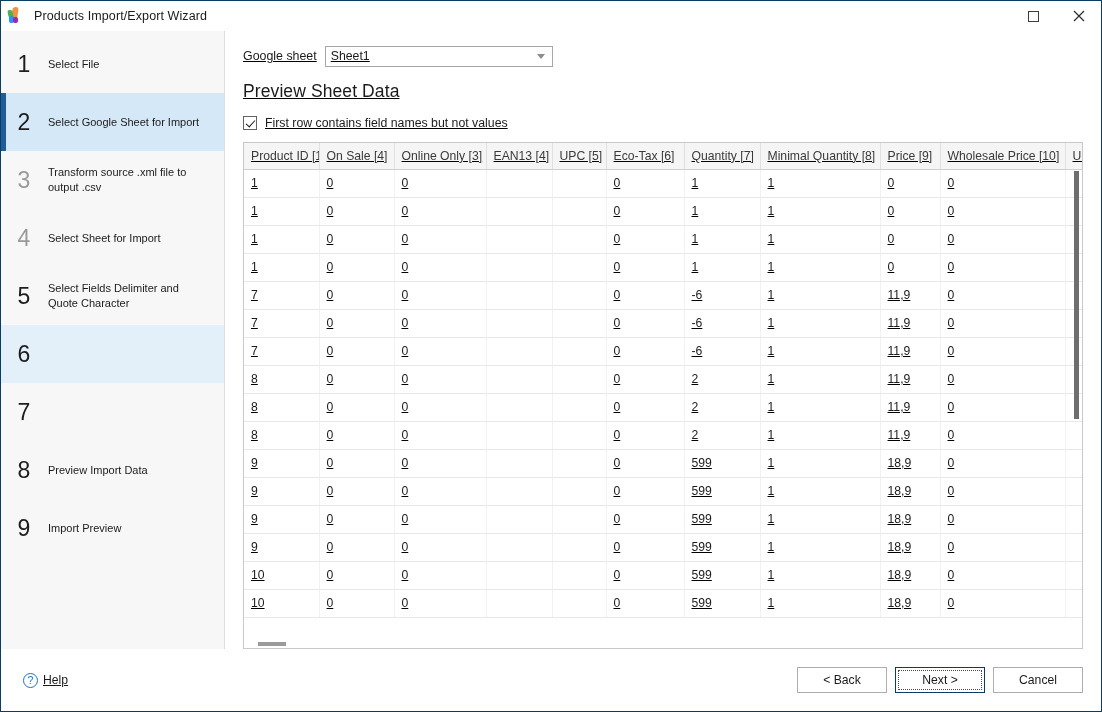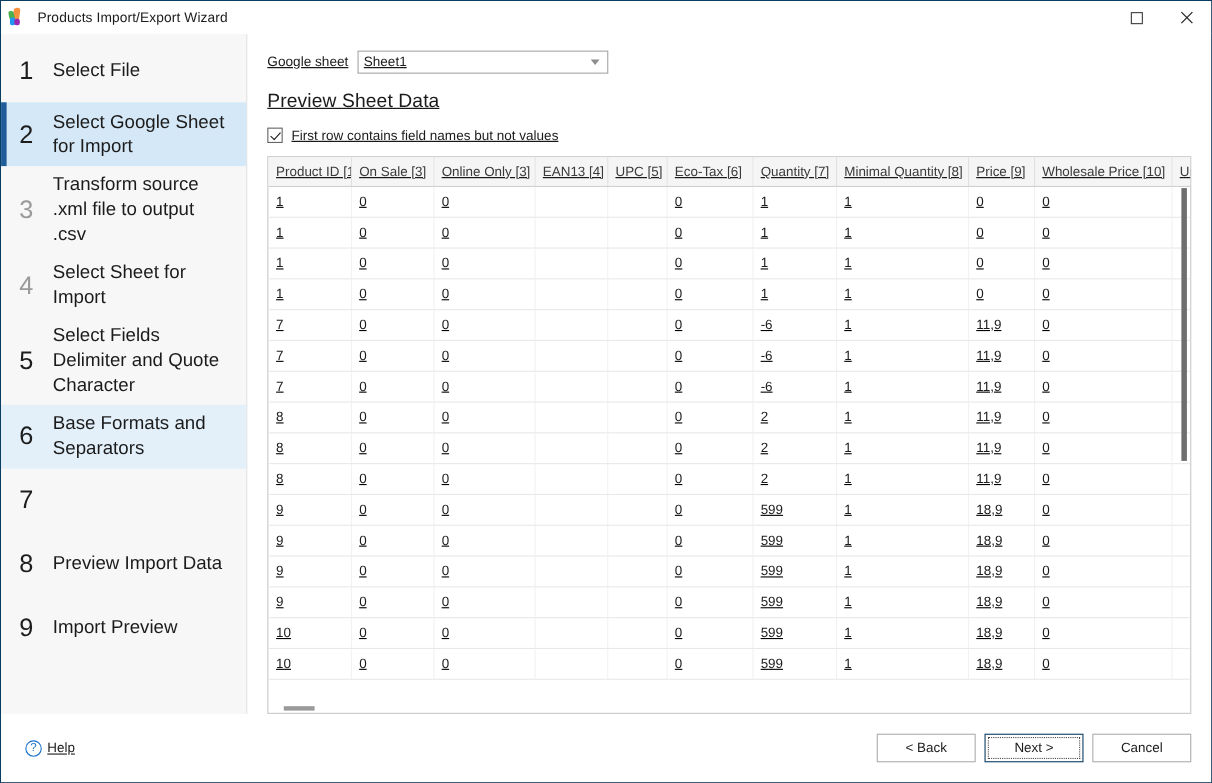--- a/index.html
+++ b/index.html
@@ -89,21 +89,21 @@
     width: 36px;
     flex: 0 0 36px;
     text-align: center;
     font-size: 23px;
     font-weight: 400;
     color: #1d1d1d;
     line-height: 1;
   }
   .step.dim .step-num { color: #9a9a9a; }
   .step-label {
-    font-size: 17px;
+    font-size: 11px;
     color: #1b1b1b;
     line-height: 1.32;
     padding-left: 6px;
     padding-right: 6px;
   }
 
   
   .main {
     flex: 1 1 auto;
     display: flex;
@@ -341,21 +341,20 @@
         <div class="step-label">Select Sheet for Import</div>
       </div>
 
       <div class="step">
         <div class="step-num">5</div>
         <div class="step-label">Select Fields Delimiter and Quote Character</div>
       </div>
 
       <div class="step hover">
         <div class="step-num">6</div>
-        <div class="step-label">Base Formats and Separators</div>
       </div>
 
       <div class="step">
         <div class="step-num">7</div>
       </div>
 
       <div class="step">
         <div class="step-num">8</div>
         <div class="step-label">Preview Import Data</div>
       </div>
@@ -395,21 +394,21 @@
               <col style="width:78px">
             <col style="width:76px">
               <col style="width:120px">
               <col style="width:60px">
             <col style="width:125px">
               <col style="width:60px">
           </colgroup>
           <thead>
             <tr id="hdr-row">
                 <th>Product ID [1]</th>
-                <th>On Sale [3]</th>
+                <th>On Sale [4]</th>
                 <th>Online Only [3]</th>
                 <th>EAN13 [4]</th>
                 <th>UPC [5]</th>
                 <th>Eco-Tax [6]</th>
                 <th>Quantity [7]</th>
                 <th>Minimal Quantity [8]</th>
                 <th>Price [9]</th>
                 <th>Wholesale Price [10]</th>
                 <th>Unity [11]</th>
               </tr>

